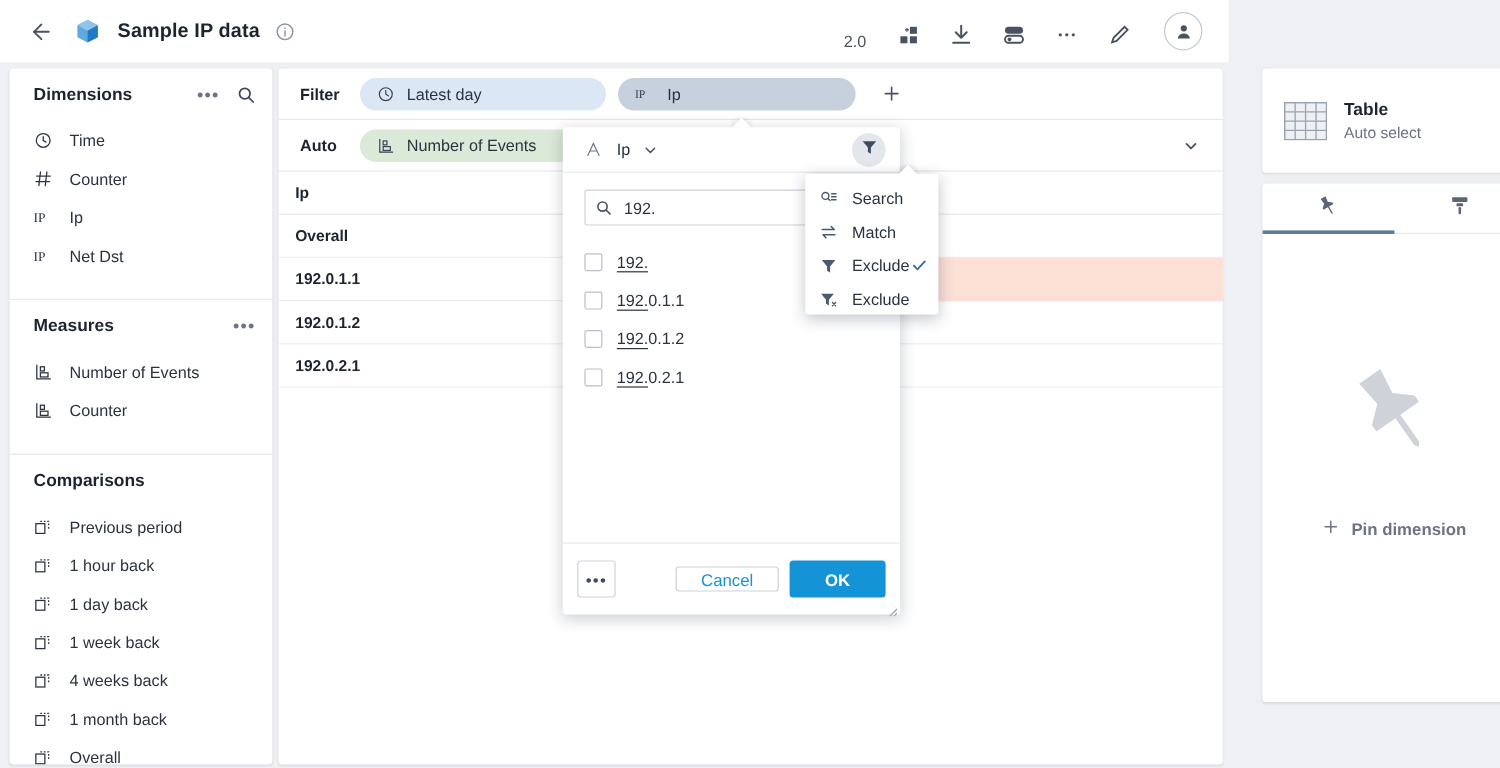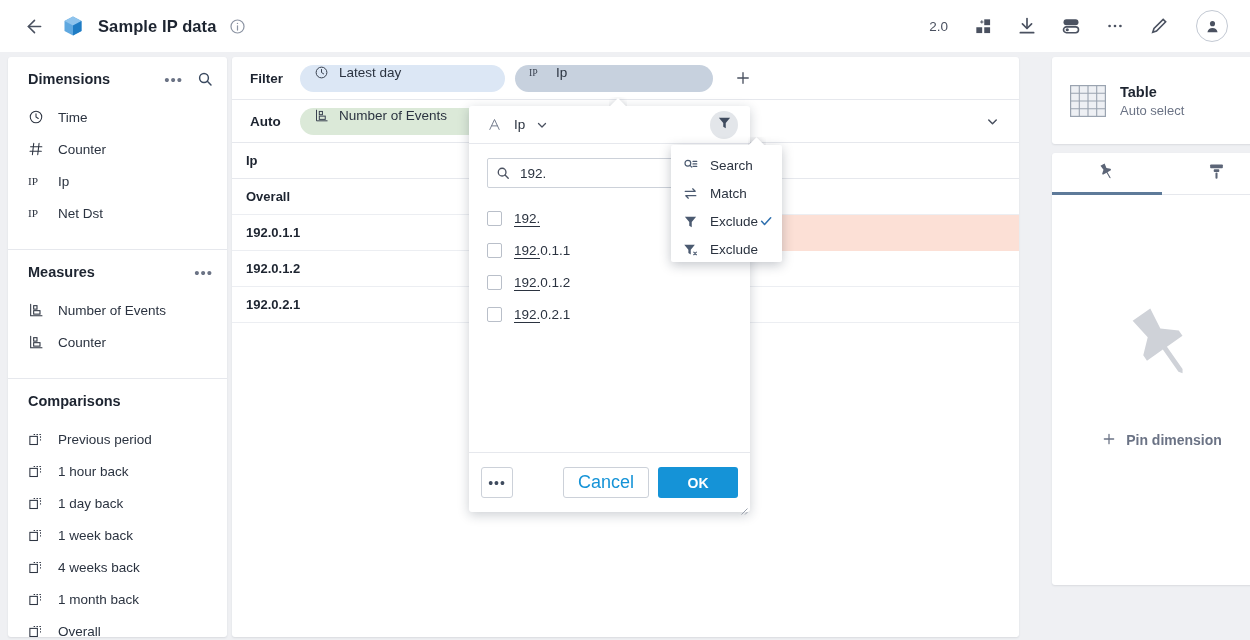--- a/index.html
+++ b/index.html
@@ -7,29 +7,29 @@
     width: 1250px; height: 640px;
     font-family: "Liberation Sans", sans-serif;
     background: #eff0f3;
     overflow: hidden;
     color: #242b36;
   }
   .app { position: relative; width: 1250px; height: 640px; }
 
   
   .topbar {
-    position: absolute; left: 0; top: 0; width: 1250px; height: 52px;
+    position: absolute; left: 0; top: 0; width: 1024px; height: 52px;
     background: #ffffff;
     display: flex; align-items: center;
   }
   .tb-back { margin-left: 22px; width: 24px; height: 24px; display: flex; align-items: center; justify-content: center; color: #4a5160; cursor: pointer; }
   .tb-logo { margin-left: 14px; width: 26px; height: 26px; display: flex; align-items: center; justify-content: center; }
   .tb-title { margin-left: 12px; font-size: 16.5px; font-weight: bold; color: #1d2430; letter-spacing: .1px; }
   .tb-info { margin-left: 12px; width: 18px; height: 18px; display: flex; align-items: center; justify-content: center; color: #8c94a3; cursor: pointer; }
-  .tb-right { margin-left: auto; display: flex; align-items: center; gap: 18px; padding-right: 22px; }
+  .tb-right { margin-left: auto; display: flex; align-items: flex-end; gap: 18px; padding-right: 22px; }
   .tb-ver { font-size: 13.5px; color: #4a5160; margin-right: 4px; }
   .tb-icon { width: 26px; height: 26px; display: flex; align-items: center; justify-content: center; color: #4a5160; cursor: pointer; }
   .tb-avatar {
     width: 32px; height: 32px; border-radius: 50%;
     border: 1px solid #c3c9d3; display: flex; align-items: center; justify-content: center;
     color: #4a5160; cursor: pointer; margin-left: 6px;
   }
 
   
   .sidebar {
@@ -60,21 +60,21 @@
     background: #ffffff; border-radius: 3px;
     box-shadow: 0 1px 2px rgba(30,40,60,.10);
     overflow: hidden;
   }
   .ctl-row {
     display: flex; align-items: center; height: 43px; padding: 0 14px 0 18px;
     border-bottom: 1px solid #e6e8ed;
   }
   .ctl-label { font-size: 13.5px; font-weight: bold; color: #1d2430; width: 50px; flex: 0 0 50px; }
   .pill {
-    height: 27px; border-radius: 14px; display: flex; align-items: flex-start;
+    height: 27px; border-radius: 14px; display: flex; align-items: center;
     padding: 0 14px; font-size: 13.5px; color: #2b3340; cursor: pointer; margin-right: 10px;
   }
   .pill .p-ic { display: flex; align-items: center; margin-right: 10px; color: #3a4250; }
   .pill-time { background: #dce7f5; width: 205px; }
   .pill-ip { background: #c7d1de; width: 198px; }
   .pill-measure { background: #dbe9d8; width: 305px; }
   .ctl-plus { width: 24px; height: 24px; display: flex; align-items: center; justify-content: center; color: #4a5160; cursor: pointer; margin-left: 8px; }
   .ctl-chevron { margin-left: auto; width: 26px; height: 26px; display: flex; align-items: center; justify-content: center; color: #4a5160; cursor: pointer; }
 
   
@@ -170,22 +170,22 @@
   .dd-foot {
     position: absolute; left: 0; right: 0; bottom: 0; height: 60px;
     border-top: 1px solid #e6e8ed; display: flex; align-items: center; padding: 0 12px;
   }
   .btn-dots {
     width: 32px; height: 31px; border: 1px solid #ccd1d9; border-radius: 3px;
     display: flex; align-items: center; justify-content: center; color: #3f4b5e;
     cursor: pointer; font-size: 14px; letter-spacing: 1px;
   }
   .btn-cancel {
-    margin-left: auto; width: 86px; height: 31px; border: 1px solid #ccd1d9; border-radius: 3px;
-    background: #fff; color: #1593d7; font-size: 18px; display: flex;
+    margin-left: auto; width: 86px; height: 21px; border: 1px solid #ccd1d9; border-radius: 3px;
+    background: #fff; color: #1593d7; font-size: 14px; display: flex;
     align-items: center; justify-content: center; cursor: pointer;
   }
   .btn-ok {
     margin-left: 9px; width: 80px; height: 31px; border-radius: 3px;
     background: #1593d7; color: #fff; font-size: 14px; font-weight: bold;
     display: flex; align-items: center; justify-content: center; cursor: pointer;
   }
   .dd-resize {
     position: absolute; right: 2px; bottom: 2px; width: 9px; height: 9px;
     cursor: nwse-resize; color: #9aa1ad;

